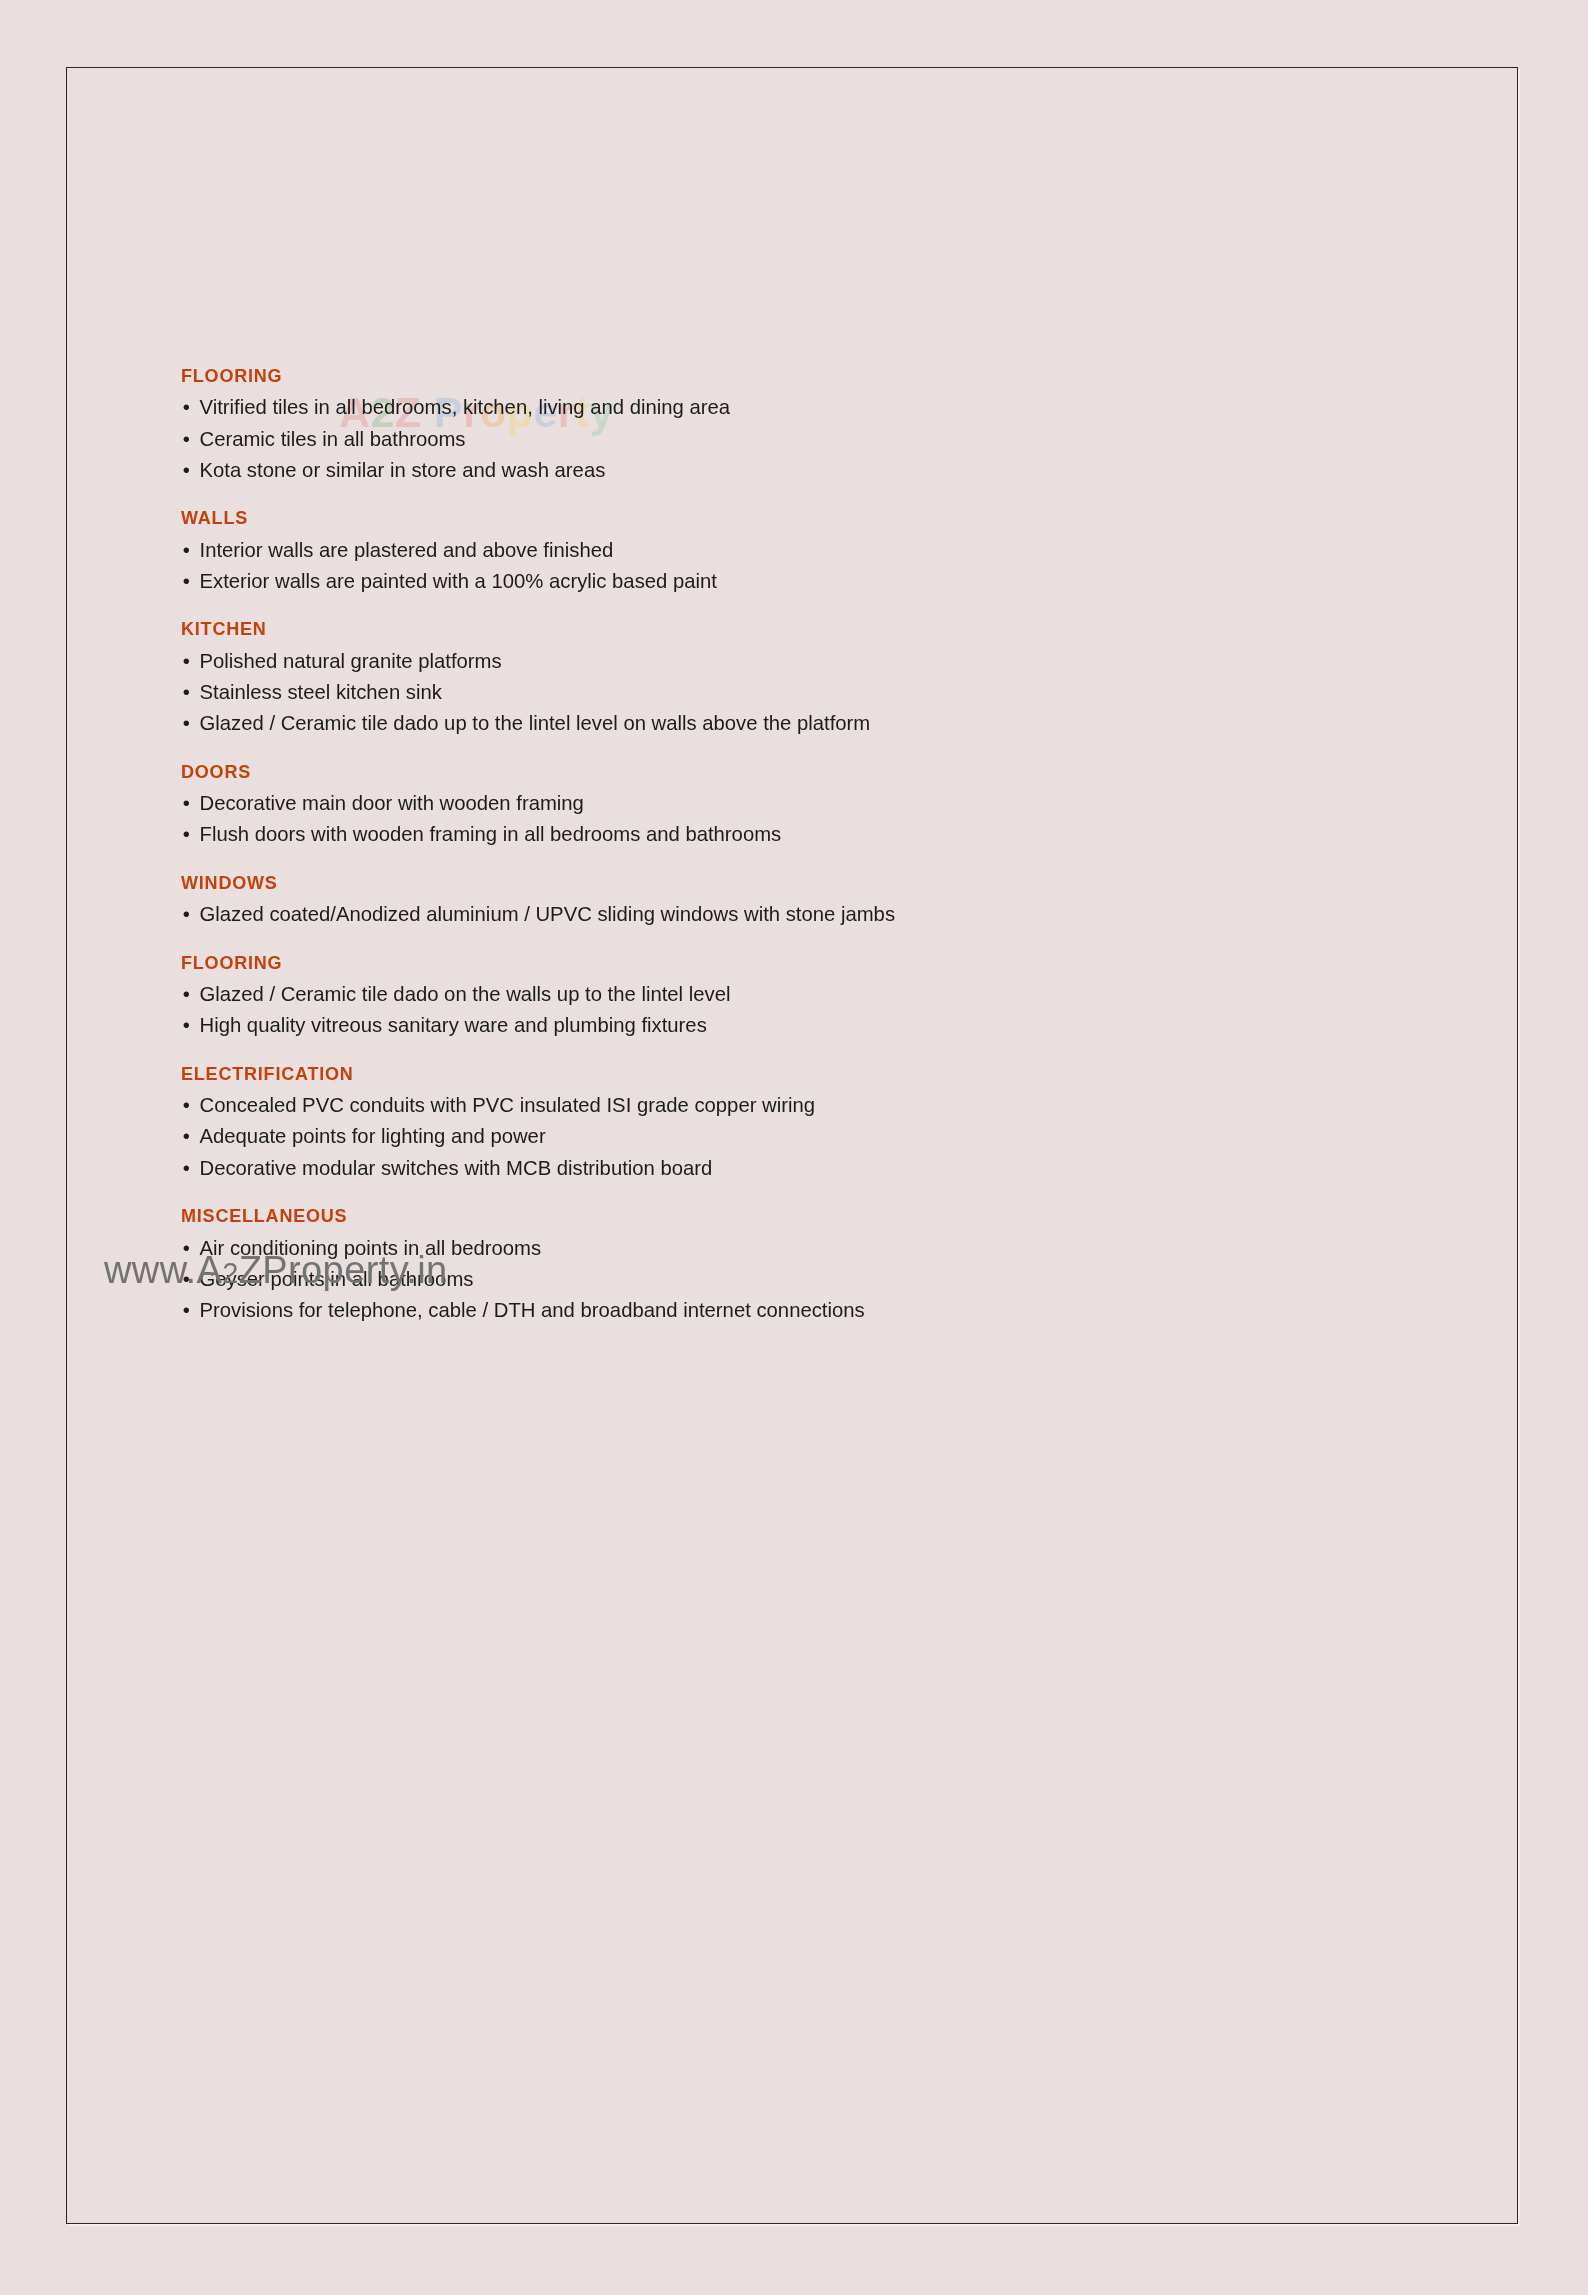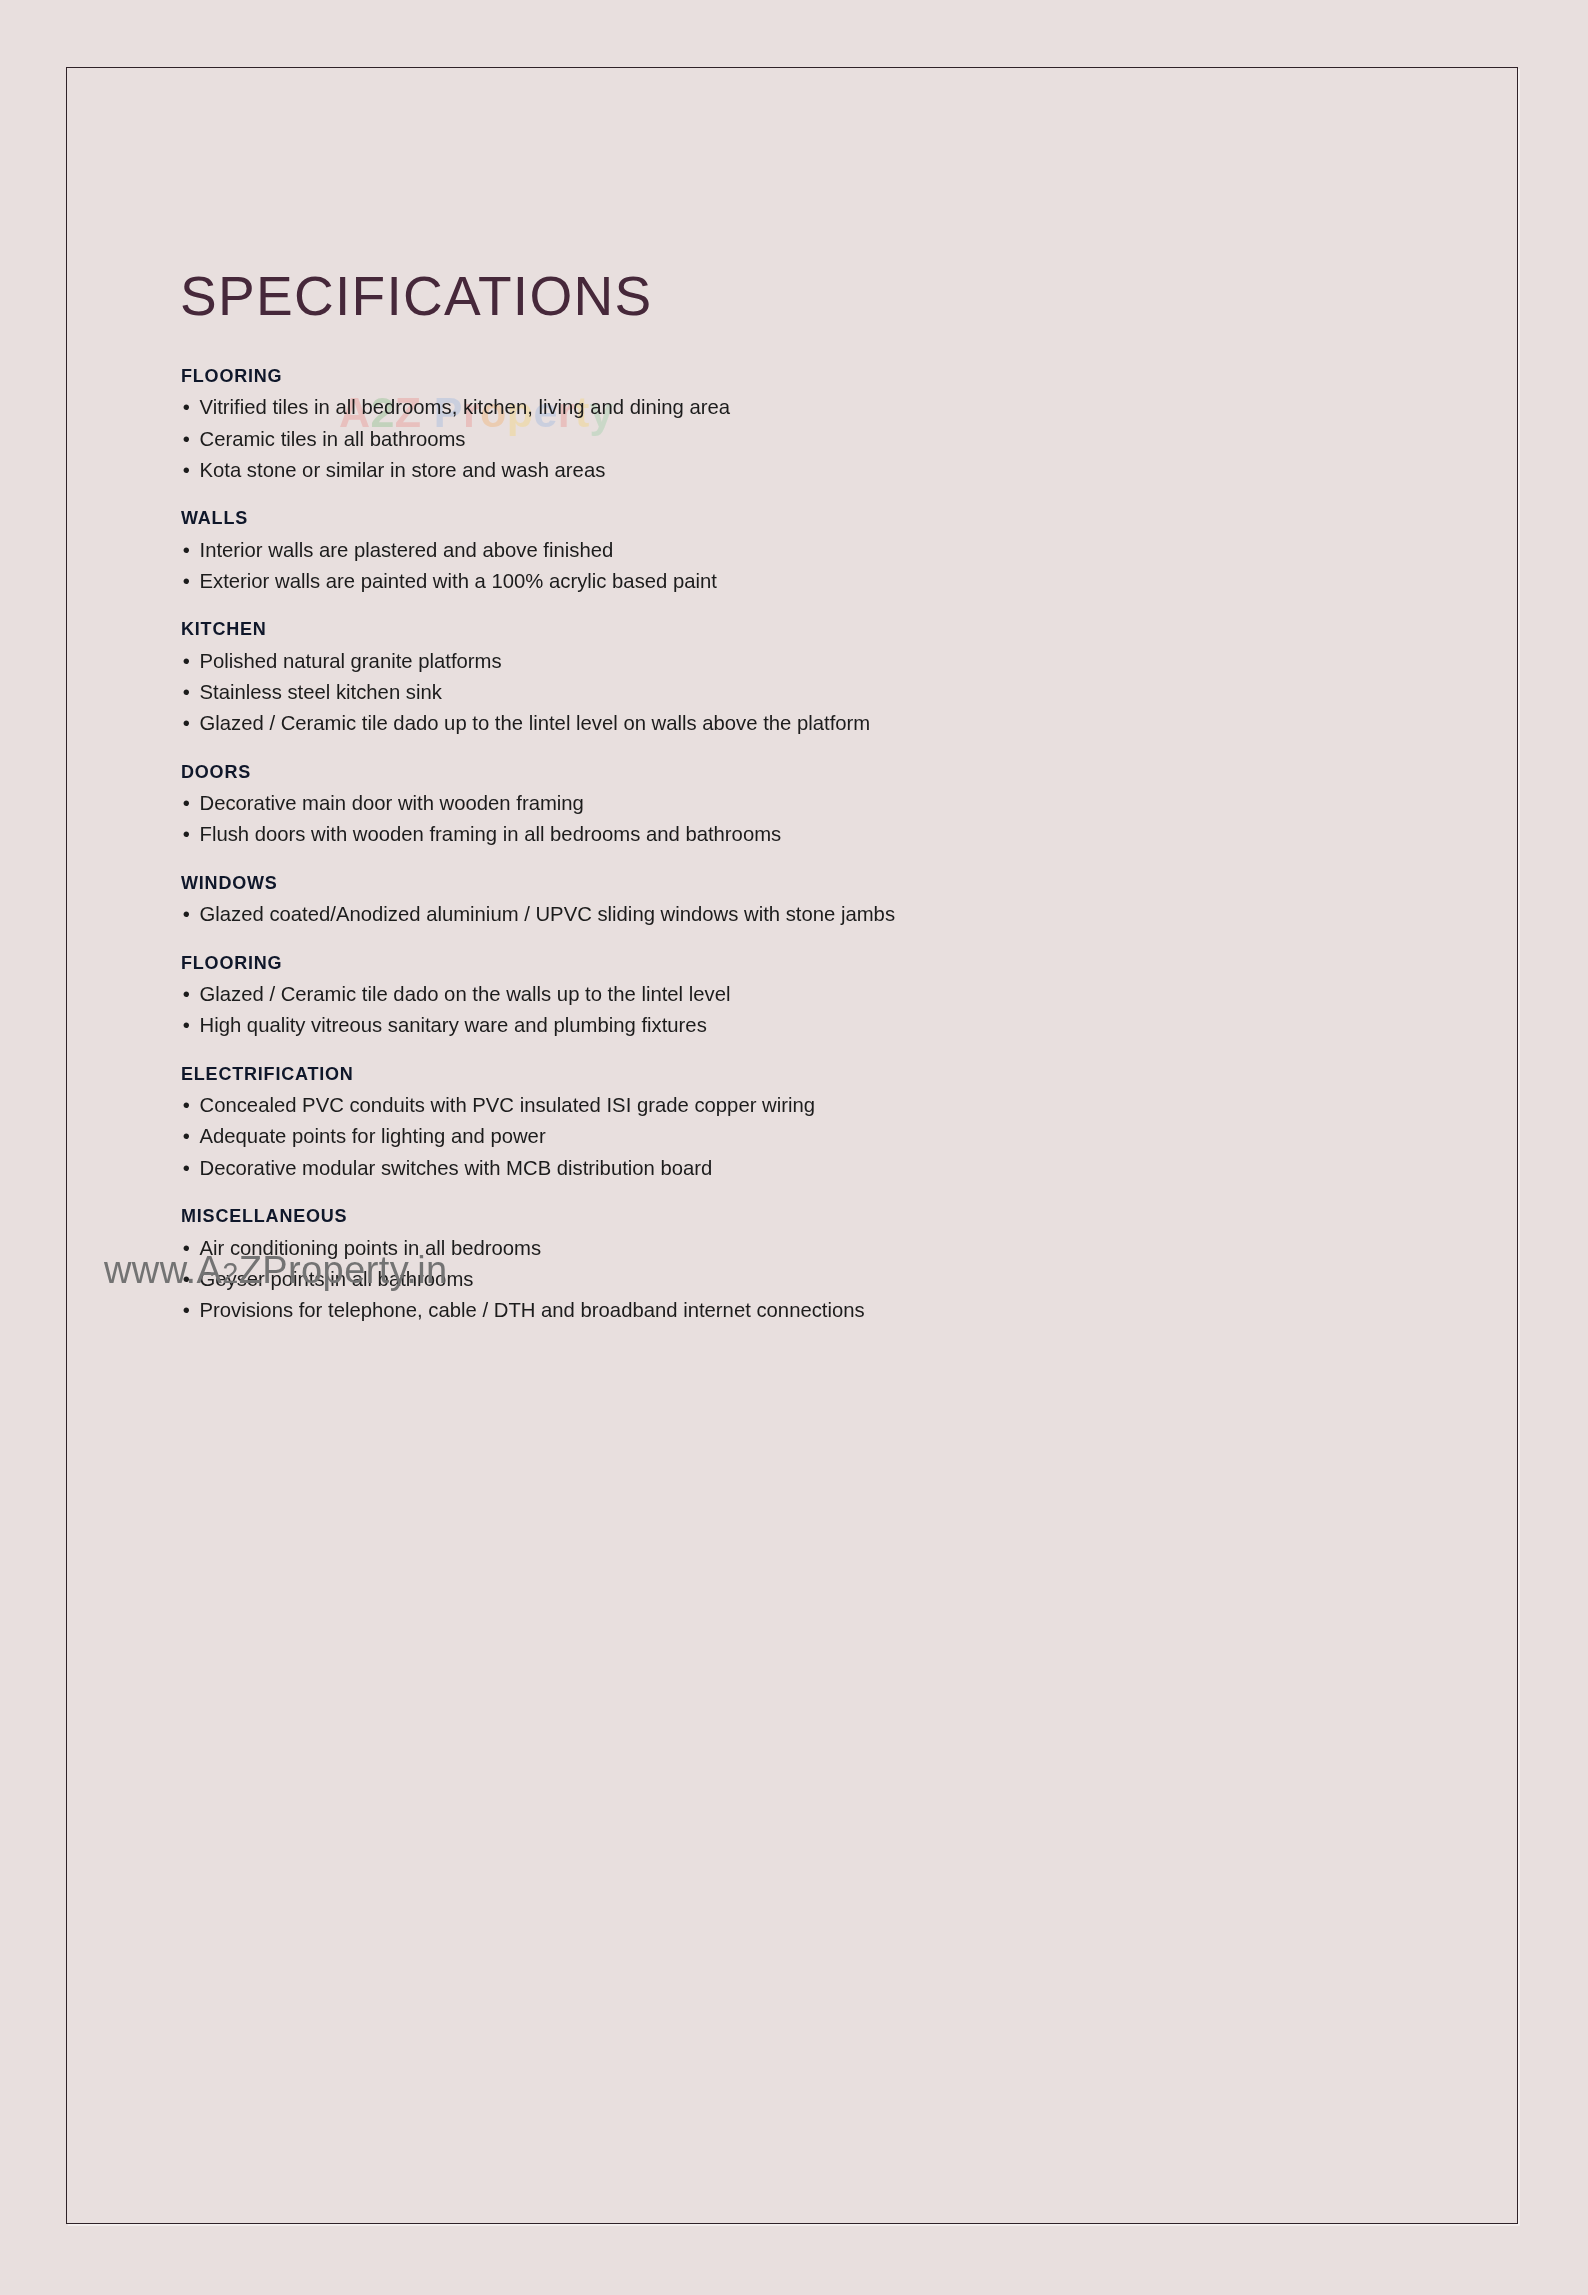--- a/index.html
+++ b/index.html
@@ -61,21 +61,21 @@
     margin-bottom: 26.5px;
   }
   .spec-section:last-child {
     margin-bottom: 8px;
   }
 
   .section-heading {
     font-size: 18px;
     font-weight: bold;
     letter-spacing: 0.8px;
-    color: #0f172a;
+    color: #c2410c;
     margin: 0 0 8.8px 0;
     line-height: 1.2;
   }
 
   .bullet-list {
     list-style: none;
     margin: 0;
     padding: 0;
   }
 
@@ -127,21 +127,20 @@
     line-height: 1;
   }
   .watermark-footer .sub { font-size: 29px; }
 </style>
 </head>
 <body>
 
 <div class="page-frame">
   <div class="page-inner">
 
-    <h1 class="doc-title">SPECIFICATIONS</h1>
 
     <div class="watermark-center"><span style="color: rgb(232, 146, 143);">A</span><span style="color: rgb(140, 191, 138);">2</span><span style="color: rgb(232, 146, 143);">Z</span><span>&nbsp;</span><span style="color: rgb(159, 184, 224);">P</span><span style="color: rgb(232, 146, 143);">r</span><span style="color: rgb(240, 176, 112);">o</span><span style="color: rgb(242, 212, 122);">p</span><span style="color: rgb(159, 184, 224);">e</span><span style="color: rgb(232, 146, 143);">r</span><span style="color: rgb(242, 212, 122);">t</span><span style="color: rgb(159, 208, 168);">y</span></div>
 
     <div class="content">
         <div class="spec-section">
           <div class="section-heading">FLOORING</div>
           <ul class="bullet-list">
             <li class="bullet-item"><span class="bullet-dot">•</span><span>Vitrified tiles in all bedrooms, kitchen, living and dining area</span></li>
             <li class="bullet-item"><span class="bullet-dot">•</span><span>Ceramic tiles in all bathrooms</span></li>
             <li class="bullet-item"><span class="bullet-dot">•</span><span>Kota stone or similar in store and wash areas</span></li>

